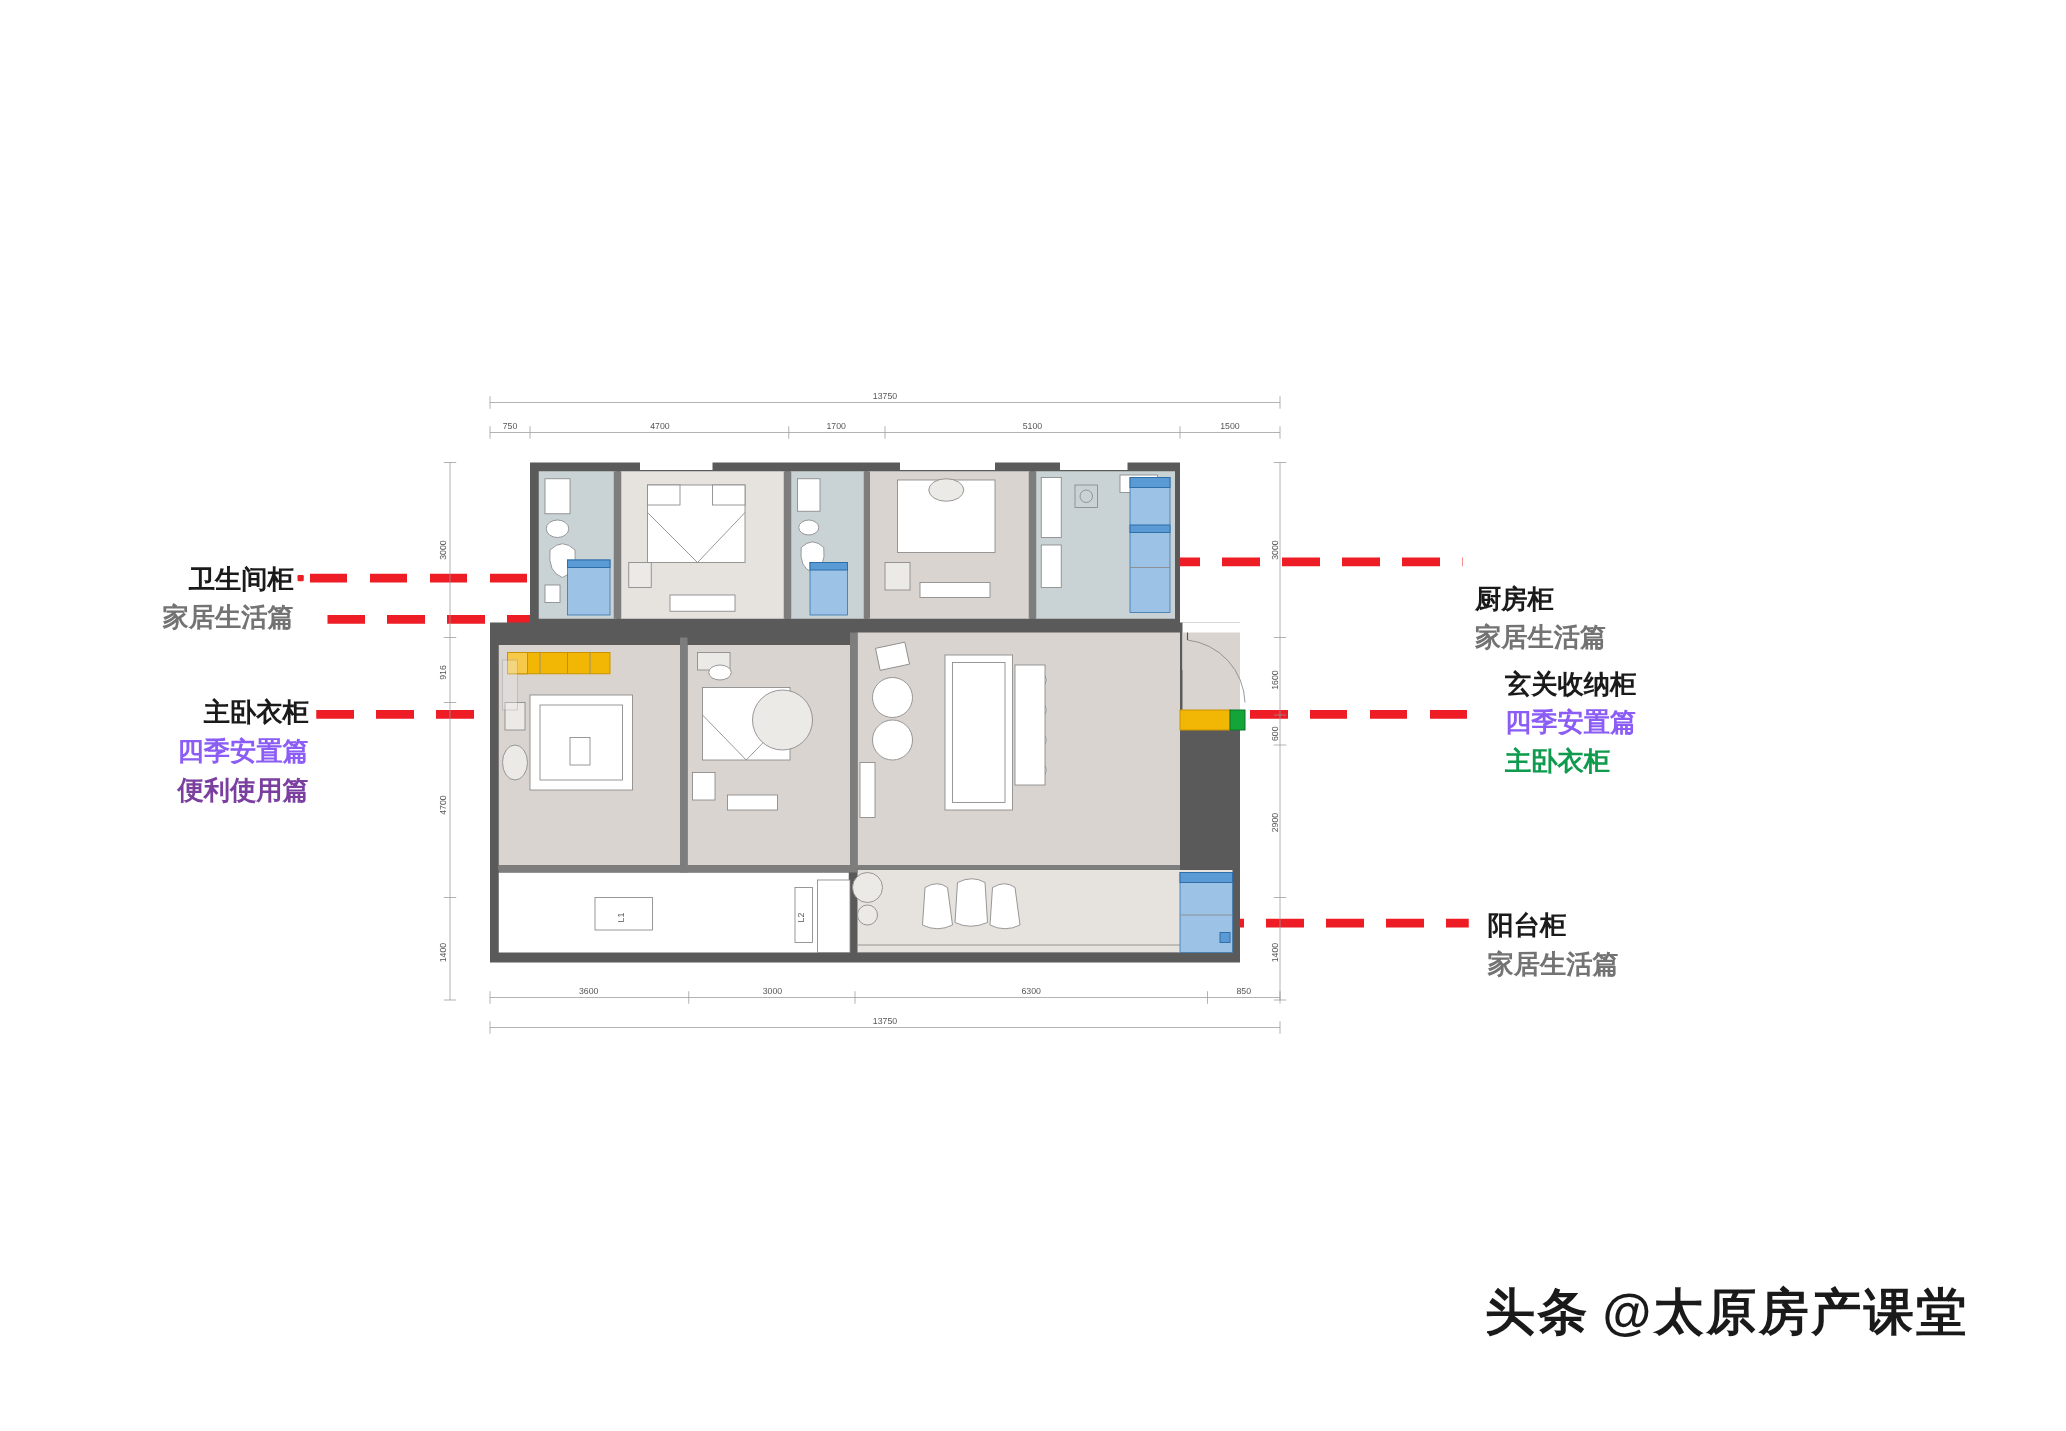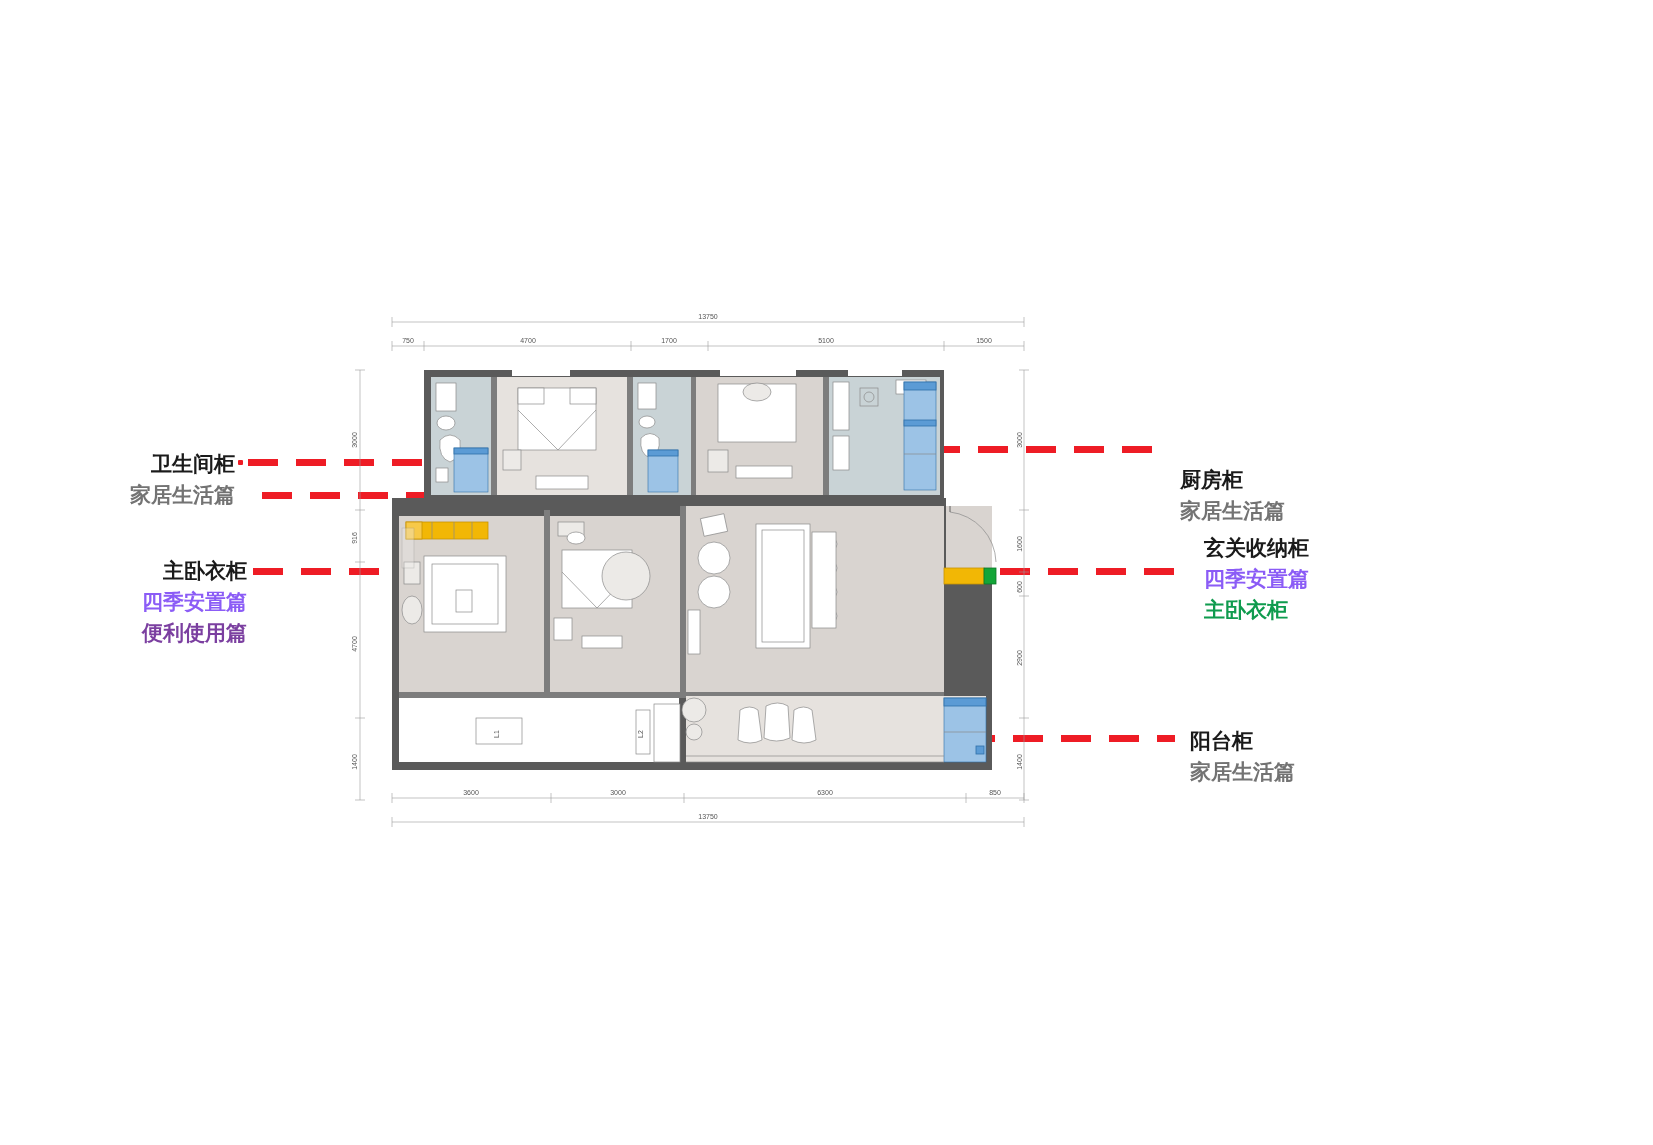--- a/index.html
+++ b/index.html
@@ -328,14 +328,18 @@
       <rect class="fur" x="300" y="410" width="14" height="44"></rect>
       <text class="dimtxt" x="307" y="434" text-anchor="middle" transform="rotate(-90 307 434)">L2</text>
       <rect class="fur" x="318" y="404" width="26" height="58"></rect>
 
       <line class="ln" x1="350" y1="456" x2="608" y2="456"></line>
       <line class="ln" x1="350" y1="462" x2="608" y2="462"></line>
     </g>
   </svg>
   </div>
 
+  <div class="watermark">
+    <span class="tt">头条</span>
+    <span class="at">@太原房产课堂</span>
+  </div>
 
 </div>
 
 </body></html>

